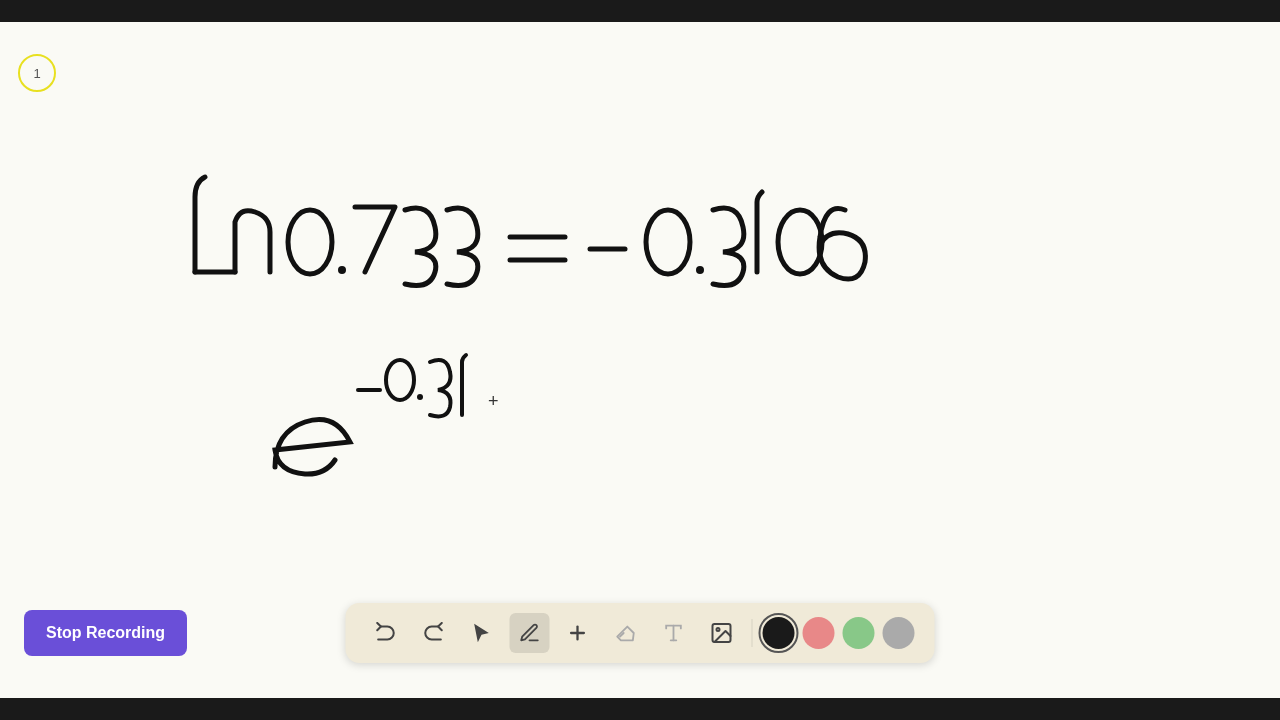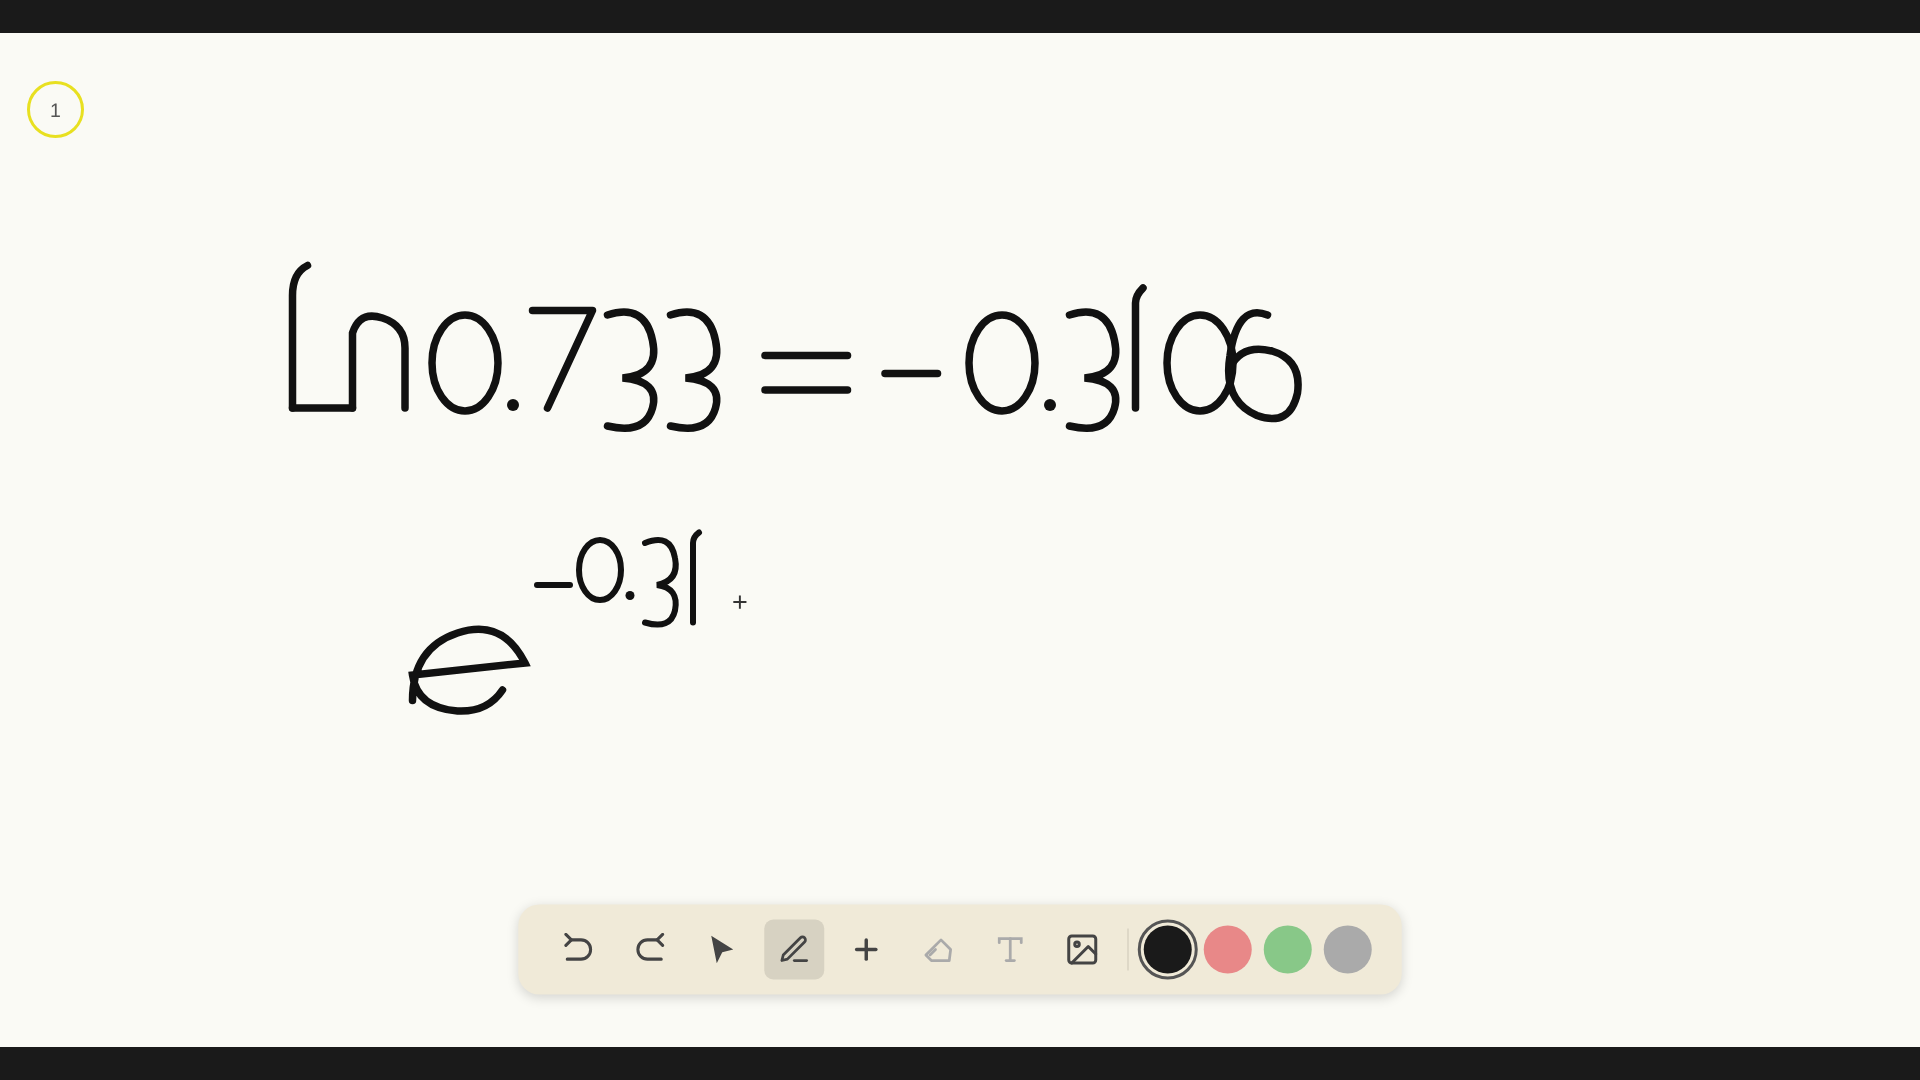--- a/index.html
+++ b/index.html
@@ -194,20 +194,21 @@
     <circle cx="420" cy="295" r="3" fill="#111"></circle>
 
     <path d="M430 260 Q447 253 450 270 Q453 285 438 288 Q453 290 450 305 Q447 318 430 313" stroke="#111" stroke-width="4" fill="none" stroke-linecap="round"></path>
 
     <path d="M462 313 L462 260 Q462 256 466 253" stroke="#111" stroke-width="4" fill="none" stroke-linecap="round"></path>
 
     <text x="488" y="305" font-size="18" fill="#333" font-family="sans-serif">+</text>
 
   </svg>
 
+  <button class="stop-recording-btn">Stop Recording</button>
 
   <div class="toolbar">
 
     <button class="toolbar-btn" title="Undo">
       <svg width="22" height="22" viewBox="0 0 24 24" fill="none" stroke="#444" stroke-width="2.2" stroke-linecap="round" stroke-linejoin="round">
         <path d="M3 9l4-4-4-4"></path>
         <path d="M7 5H14a7 7 0 0 1 0 14H4"></path>
       </svg>
     </button>
 

